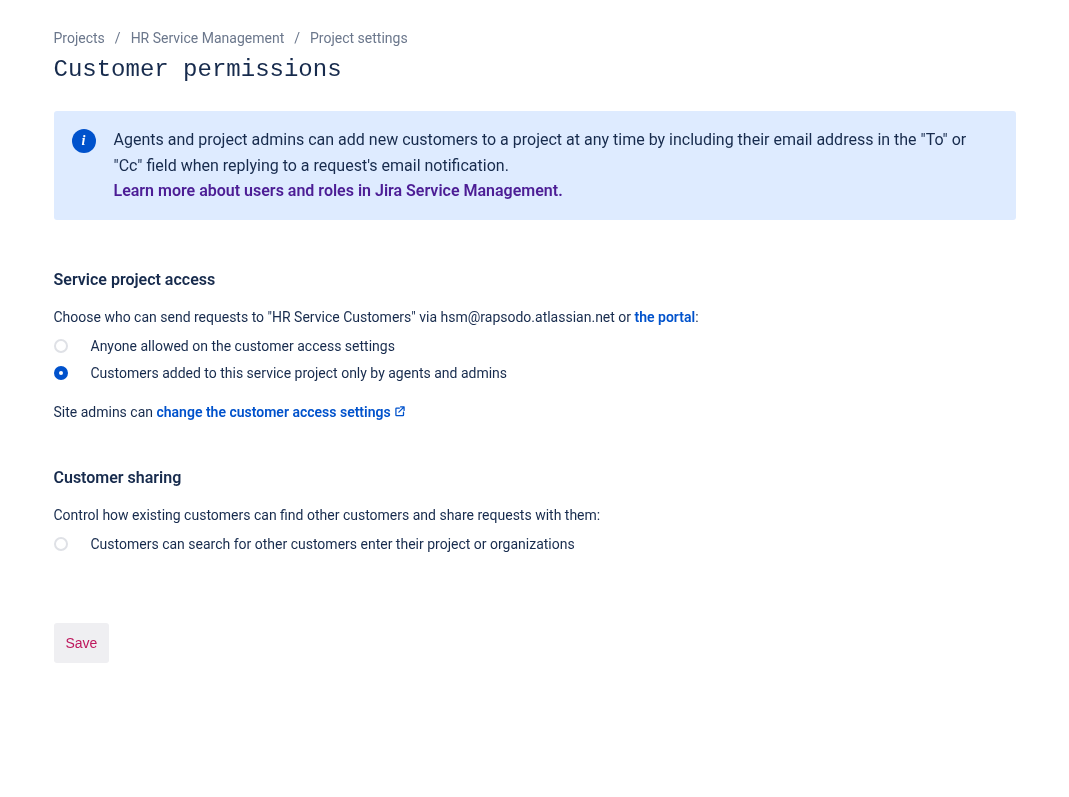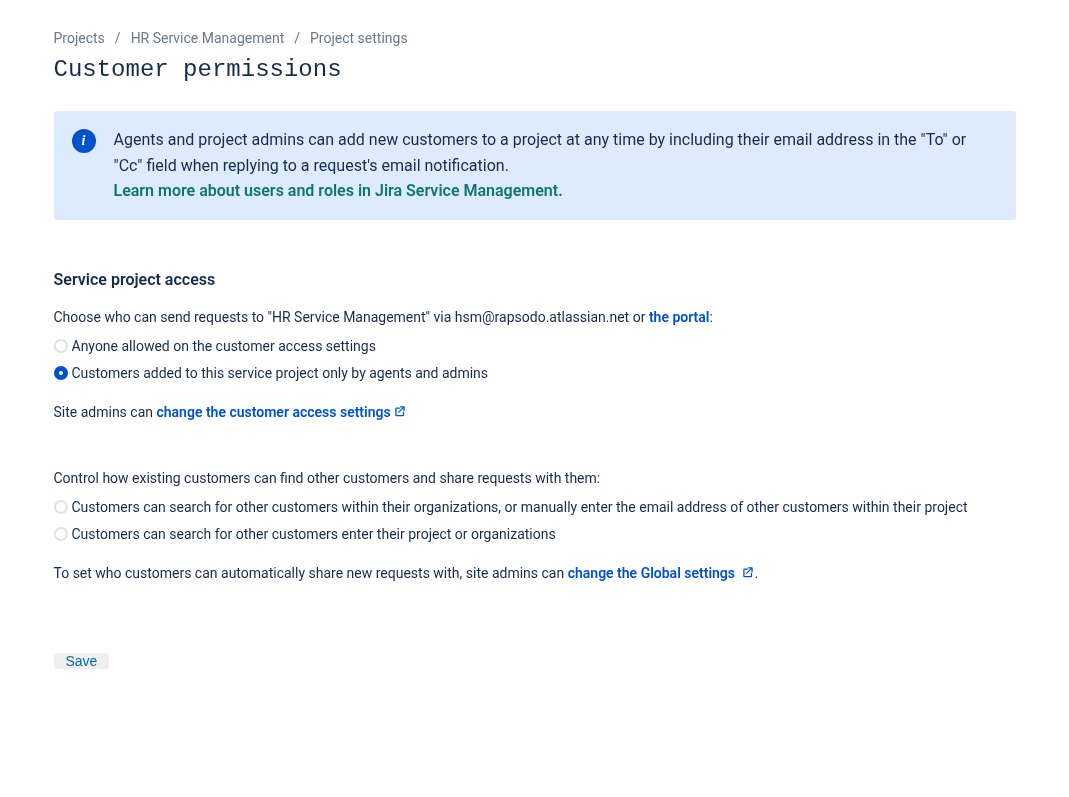--- a/index.html
+++ b/index.html
@@ -68,21 +68,21 @@
       font-style: italic;
       font-size: 14px;
       margin-top: 2px;
     }
     .info-text {
       color: #172B4D;
       line-height: 1.6;
       font-size: 16px;
     }
     .info-link {
-      color: #0f766e;
+      color: #4c1d95;
       font-weight: 600;
       text-decoration: none;
       cursor: pointer;
     }
     .section {
       margin-bottom: 44px;
     }
     .section-title {
       font-size: 16px;
       font-weight: 600;
@@ -101,21 +101,21 @@
       text-decoration: none;
       cursor: pointer;
       text-align: center;
     }
     .radio-group {
       margin: 4px 0 18px 0;
     }
     .radio-option {
       display: flex;
       align-items: flex-start;
-      gap: 4px;
+      gap: 23px;
       margin: 6px 0;
       cursor: pointer;
     }
     .radio {
       width: 14px;
       height: 14px;
       border-radius: 50%;
       border: 2px solid #DFE1E6;
       flex-shrink: 0;
       position: relative;
@@ -146,25 +146,25 @@
       line-height: 1.5;
     }
     .external-icon {
       display: inline-block;
       margin-left: 2px;
       vertical-align: -1px;
     }
     .save-btn {
       background: #EFEFF2;
       border: none;
-      color: #0369a1;
+      color: #be185d;
       font-weight: 500;
       font-size: 14px;
       border-radius: 3px;
-      padding: 0 12px;
+      padding: 12px 12px;
       cursor: default;
       margin-top: 24px;
     }
   </style>
 </head>
 <body>
 
 <div class="container">
 
   <nav class="breadcrumb">
@@ -182,21 +182,21 @@
     <div class="info-text">
       <span>Agents and project admins can add new customers to a project at any time by including their email address in the "To" or "Cc" field when replying to a request's email notification.</span>
       <br>
       <a class="info-link">Learn more about users and roles in Jira Service Management.</a>
     </div>
   </div>
 
   <div class="section">
     <h2 class="section-title">Service project access</h2>
     <p class="section-desc">
-      <span>Choose who can send requests to "HR Service Management" via hsm@rapsodo.atlassian.net or </span><a class="link">the portal</a><span>:</span>
+      <span>Choose who can send requests to "HR Service Customers" via hsm@rapsodo.atlassian.net or </span><a class="link">the portal</a><span>:</span>
     </p>
 
     <div class="radio-group">
       <label class="radio-option">
         <span class="radio"></span>
         <span class="radio-label">Anyone allowed on the customer access settings</span>
       </label>
       <label class="radio-option">
         <span class="radio selected"></span>
         <span class="radio-label">Customers added to this service project only by agents and admins</span>
@@ -204,35 +204,27 @@
     </div>
 
     <p class="footnote">
       <span>Site admins can </span><a class="link"><span>change the customer access settings</span><span class="external-icon"><svg width="14" height="14" viewBox="0 0 24 24" fill="none">
               <path d="M13 5h6v6M19 5l-9 9M18 14v5a1 1 0 01-1 1H6a1 1 0 01-1-1V8a1 1 0 011-1h5" stroke="#0052CC" stroke-width="2.2" stroke-linecap="round" stroke-linejoin="round"></path>
             </svg></span></a>
     </p>
   </div>
 
   <div class="section">
+    <h2 class="section-title">Customer sharing</h2>
     <p class="section-desc">Control how existing customers can find other customers and share requests with them:</p>
 
     <div class="radio-group">
-      <label class="radio-option">
-        <span class="radio"></span>
-        <span class="radio-label">Customers can search for other customers within their organizations, or manually enter the email address of other customers within their project</span>
-      </label>
       <label class="radio-option">
         <span class="radio"></span>
         <span class="radio-label">Customers can search for other customers enter their project or organizations</span>
       </label>
     </div>
 
-    <p class="footnote">
-      <span>To set who customers can automatically share new requests with, site admins can </span><a class="link"><span>change the Global settings</span> <span class="external-icon"><svg width="14" height="14" viewBox="0 0 24 24" fill="none">
-              <path d="M13 5h6v6M19 5l-9 9M18 14v5a1 1 0 01-1 1H6a1 1 0 01-1-1V8a1 1 0 011-1h5" stroke="#0052CC" stroke-width="2.2" stroke-linecap="round" stroke-linejoin="round"></path>
-            </svg></span></a><span>.</span>
-    </p>
   </div>
 
   <button class="save-btn" disabled="">Save</button>
 
 </div>
 
 </body></html>

